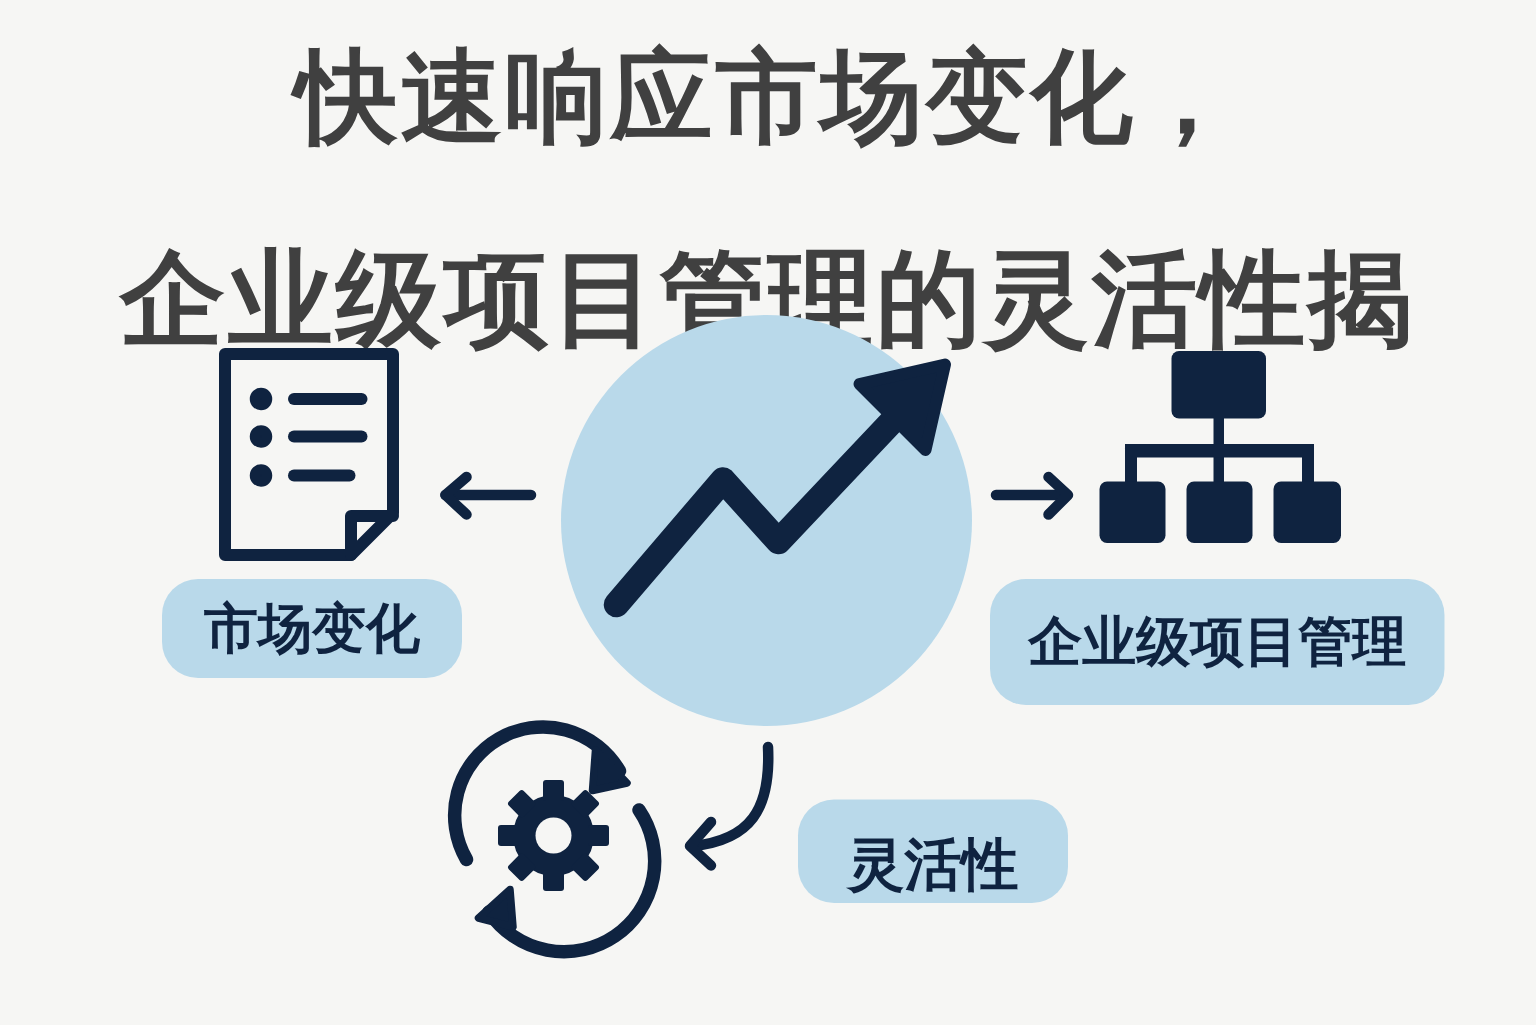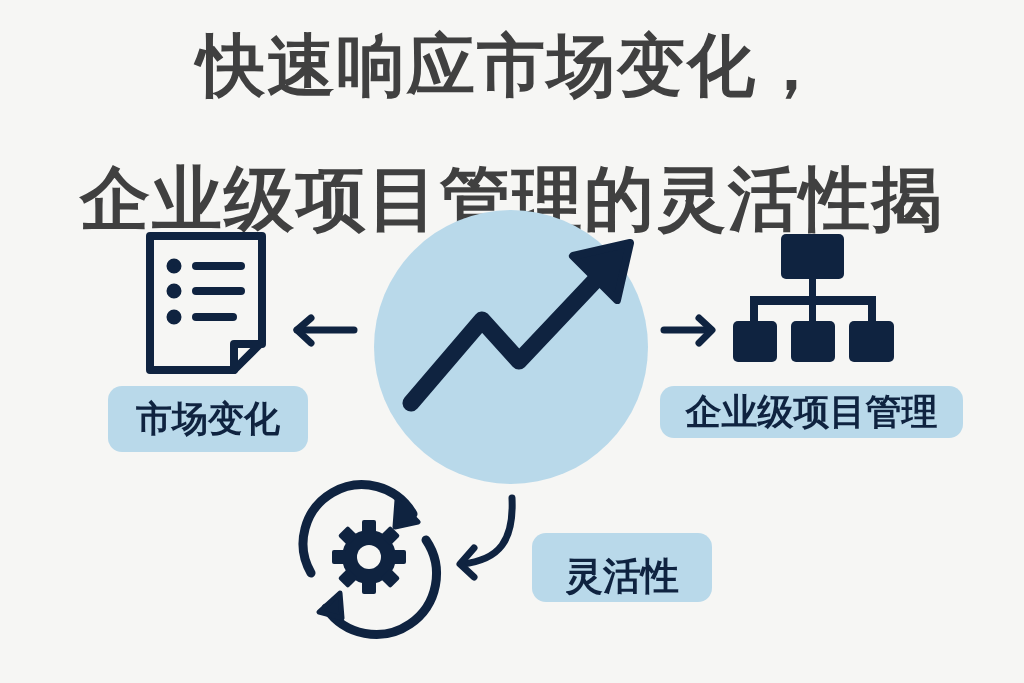--- a/index.html
+++ b/index.html
@@ -13,21 +13,21 @@
     .title {
       position: absolute; left: 0; width: 1024px;
       text-align: center; font-weight: bold;
       color: #404040; white-space: nowrap; letter-spacing: 2px;
     }
     .title.l1 { top: 26px; font-size: 68px; line-height: 80px; }
     .title.l2 { top: 112px; font-size: 70px; line-height: 82px; margin-top: 46px; }
     .label-box {
       position: absolute;
       background: #b9d9ea;
-      border-radius: 14px;
+      border-radius: 24px;
       display: flex; align-items: center; justify-content: center;
       font-weight: bold; color: #0f2340;
       white-space: nowrap;
     }
     svg.abs { position: absolute; left: 0; top: 0; }
   </style>
 </head>
 <body>
 
 <div class="title l1">快速响应市场变化，</div>
@@ -99,19 +99,19 @@
   <g fill="none" stroke="#0f2340" stroke-width="7" stroke-linecap="round" stroke-linejoin="round">
     <path d="M512,498 C514,540 500,560 462,564"></path>
     <polyline points="474,548 460,564 474,577"></polyline>
   </g>
 </svg>
 
 <div class="label-box" style="left:108px; top:386px; width:200px; height:66px; font-size:36px;">
   <span>市场变化</span>
 </div>
 
-<div class="label-box" style="left:660px; top:386px; width:303px; height:52px; font-size:36px;">
+<div class="label-box" style="left:660px; top:386px; width:303px; height:84px; font-size:36px;">
   <span>企业级项目管理</span>
 </div>
 
 <div class="label-box" style="left:532px; top:533px; width:180px; height:69px; font-size:38px;align-items:flex-end;">
   <span>灵活性</span>
 </div>
 
 </body></html>

